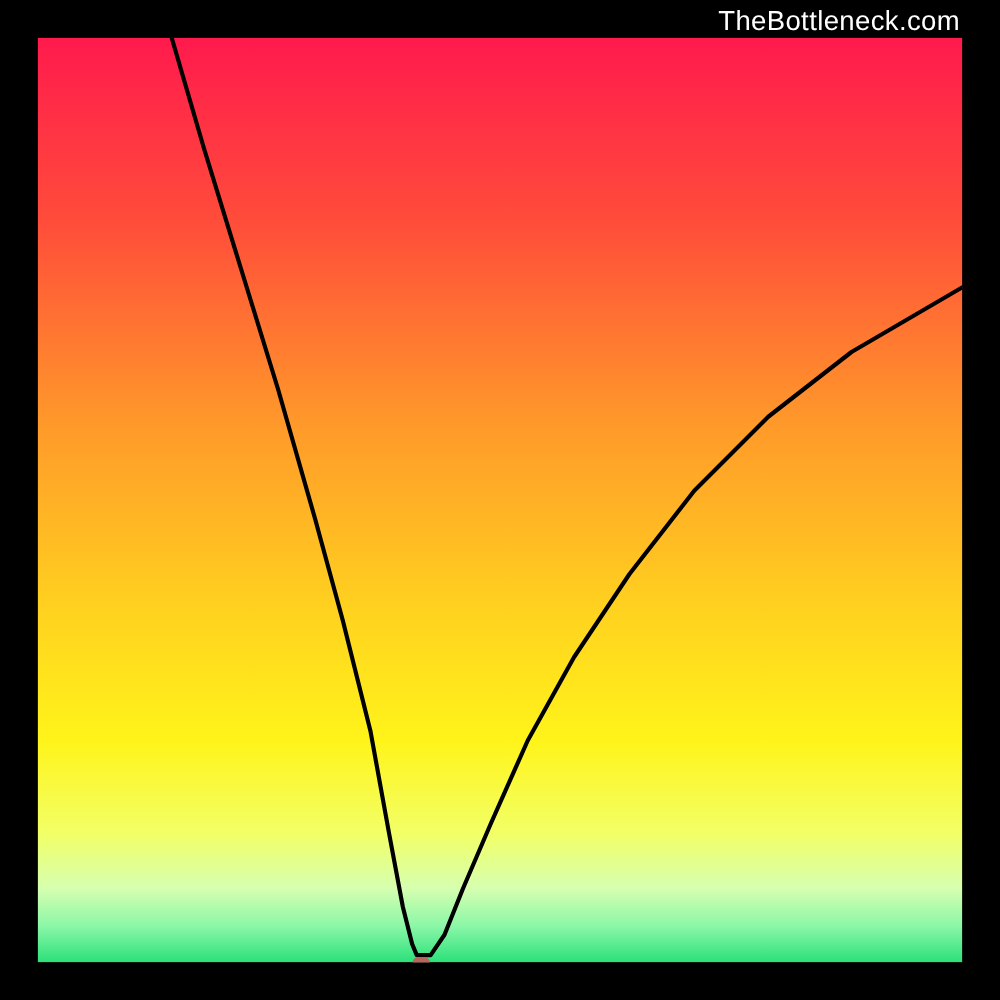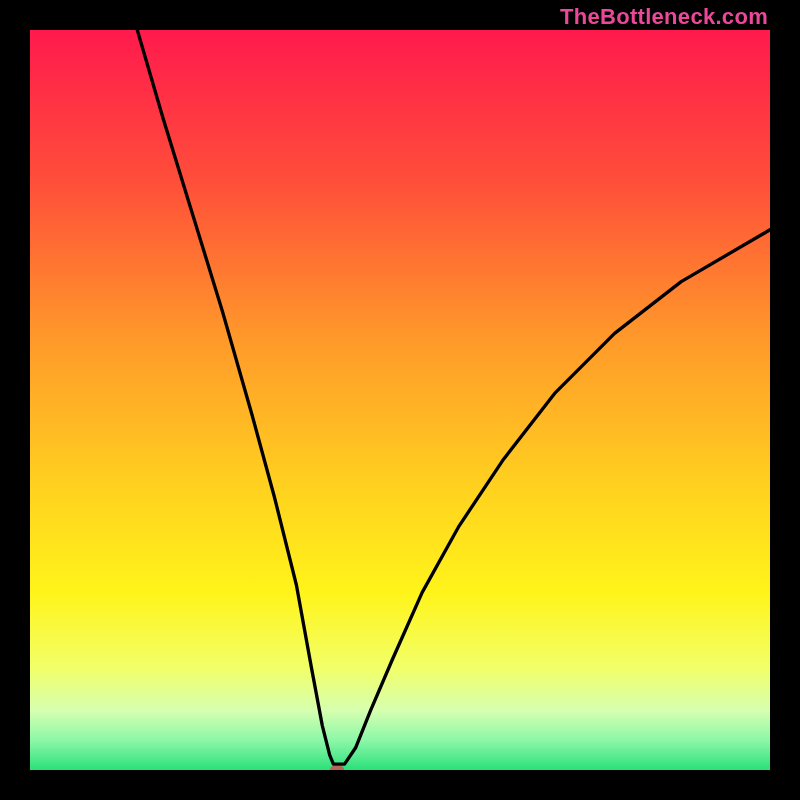--- a/index.html
+++ b/index.html
@@ -26,24 +26,24 @@
     overflow: hidden;
   }
   .gradient {
     position: absolute;
     inset: 0;
   }
   .watermark {
     position: absolute;
     top: 4px;
     right: 32px;
-    color: #ec4899;
+    color: #ffffff;
     font-size: 22px;
     letter-spacing: 0.3px;
-    font-weight: 700;
+    font-weight: 400;
   }
   svg.curve {
     position: absolute;
     inset: 0;
   }
   .marker {
     position: absolute;
     width: 14px;
     height: 8px;
     border-radius: 4px;

